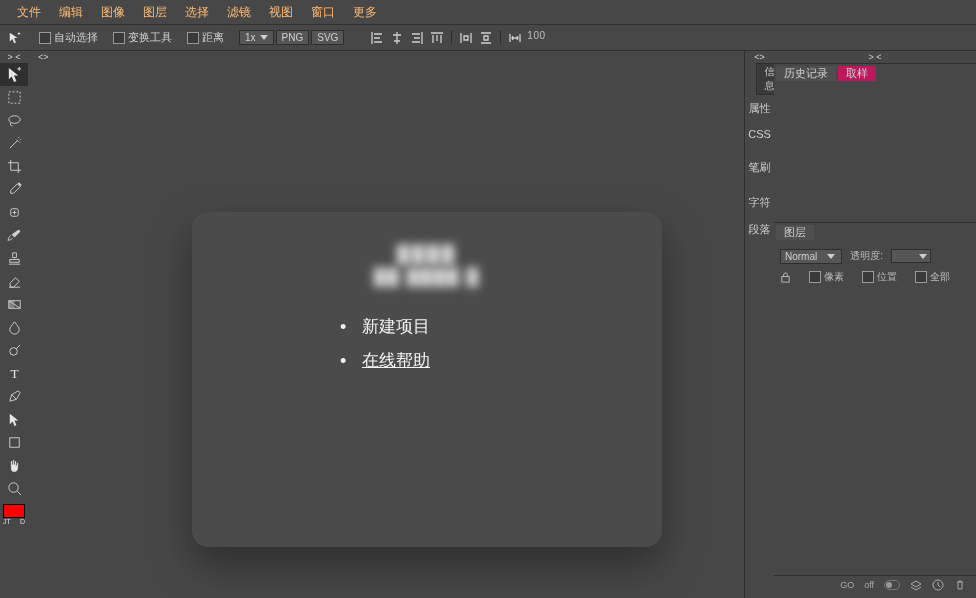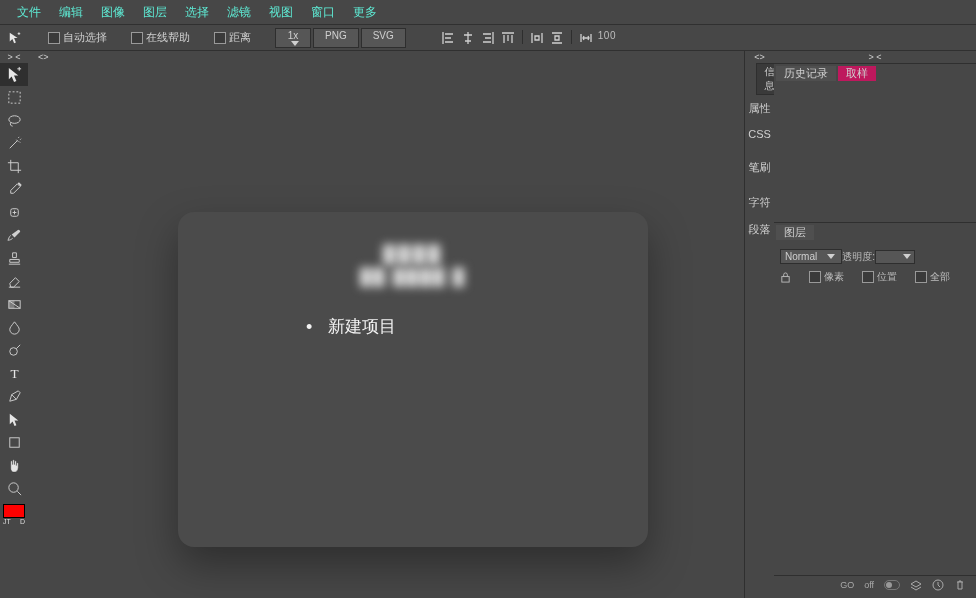--- a/index.html
+++ b/index.html
@@ -1,29 +1,29 @@
 <!DOCTYPE html>
 <html><head>
 <meta charset="utf-8">
 <style>
 * { margin: 0; padding: 0; box-sizing: border-box; -webkit-font-smoothing: antialiased; }
 html, body { width: 976px; height: 598px; overflow: hidden; font-family: "Microsoft YaHei", Arial, sans-serif; background: #474747; }
 .app { width: 976px; height: 598px; display: flex; flex-direction: column; }
 
 
-.menubar { height: 24px; background: #474747; display: flex; align-items: center; padding-left: 8px; font-size: 12px; color: #5eead4; }
+.menubar { height: 24px; background: #474747; display: flex; align-items: center; padding-left: 8px; font-size: 12px; color: #fdba74; }
 .menubar .mi { padding: 0 9px; cursor: pointer; }
 
 
-.optbar { height: 26px; background: #474747; border-top: 1px solid #303030; display: flex; align-items: center; font-size: 11px; color: #cfcfcf; padding-left: 6px; gap: 24px; }
+.optbar { height: 26px; background: #474747; border-top: 1px solid #303030; display: flex; align-items: center; font-size: 11px; color: #cfcfcf; padding-left: 6px; gap: 15px; }
 .arrow-move { width: 18px; height: 18px; display:flex; align-items:center; justify-content:center; }
 .arrow-move svg { width:14px; height:14px; display:block; }
 .cb { width:12px; height:12px; border:1px solid #999; display:inline-block; margin-right:3px; background:#3a3a3a; vertical-align:middle; }
 .opt-group { display:flex; align-items:center; }
-.pill { background:#565656; border:1px solid #2e2e2e; padding:1px 11px; font-size:10px; display:flex; align-items:center;flex-direction:column; }
+.pill { background:#565656; border:1px solid #2e2e2e; padding:1px 5px; font-size:10px; display:flex; align-items:center; }
 .pillset { display:flex; gap:2px; }
 .alignset { display:flex; gap:4px; margin-left:10px; }
 .align-ic { width:16px; height:16px; display:flex; align-items:center; justify-content:center; }
 .align-ic svg { width:14px; height:14px; display:block; stroke:#cfcfcf; stroke-width:1.3; fill:none; }
 .align-sep { width:1px; height:14px; background:#2e2e2e; margin:0 2px; }
 .opt-num { color:#bdbdbd; font-size:10px; letter-spacing:0.5px; }
 
 
 .main { flex:1; display:flex; background:#474747; border-top:1px solid #303030; }
 
@@ -34,21 +34,21 @@
 .tool { width:28px; height:23px; display:flex; align-items:center; justify-content:center; cursor:pointer; }
 .tool svg { width:17px; height:17px; display:block; }
 .tool.active { background:#2f2f2f; }
 .swatch-box { width:28px; height:30px; padding-top:4px; display:flex; flex-direction:column; align-items:center; }
 .swatch-fg { width:22px; height:14px; background:#ff0000; border:1px solid #000; }
 .swatch-lbls { width:24px; display:flex; justify-content:space-between; font-size:7px; color:#ddd; padding:0 1px; }
 
 
 .canvas-wrap { flex:1; background:#474747; position:relative; overflow:hidden; }
 .canvas-tab { height:12px; display:flex; align-items:center; padding-left:10px; color:#cfcfcf; font-size:9px; }
-.welcome { position:absolute; left:150px; top:161px; width:470px; height:335px; background:#4b4b4b; border-radius:16px; box-shadow:0 18px 40px rgba(0,0,0,0.35); padding:30px 60px; }
+.welcome { position:absolute; left:164px; top:161px; width:470px; height:335px; background:#4b4b4b; border-radius:16px; box-shadow:0 18px 40px rgba(0,0,0,0.35); padding:30px 80px; }
 .welcome-blur { margin:0 auto 24px; width:180px; text-align:center; }
 .blur-line { filter: blur(5px); color:#ddd; font-weight:bold; margin:3px 0; }
 .bl1 { font-size:17px; letter-spacing:3px; }
 .bl2 { font-size:16px; letter-spacing:2px; }
 .welcome ul { list-style:none; margin-left:68px; }
 .welcome li { color:#f2f2f2; font-size:17px; line-height:34px; display:flex; align-items:center; }
 .welcome li::before { content:"•"; display:inline-block; width:22px; font-size:18px; }
 .welcome li.link span { text-decoration:underline; }
 
 
@@ -61,21 +61,21 @@
 .rt-right .hdr { height:12px; font-size:9px; color:#cfcfcf; display:flex; align-items:center; justify-content:center; }
 
 .panel { background:#474747; border-top:1px solid #2f2f2f; }
 .panel-tabs { height:22px; display:flex; align-items:flex-start; padding-left:2px; }
 .ptab { font-size:11px; color:#cfcfcf; padding:0 8px; display:flex; align-items:center; background:#be185d; margin-right:2px; margin-top:2px; cursor:pointer; }
 .ptab.active { background:#4f4f4f; }
 .panel-body { min-height:20px; }
 .hist-body { height:136px; }
 
 .layer-panel .panel-body { height:330px; display:flex; flex-direction:column; }
-.layer-row1 { display:flex; align-items:center; gap:0; padding:4px 6px; font-size:10px; color:#bcbcbc; }
+.layer-row1 { display:flex; gap:8px; padding:4px 6px; font-size:10px; color:#bcbcbc; }
 .sel { background:#565656; border:1px solid #2e2e2e; color:#cfcfcf; font-size:10px; padding:1px 6px 1px 4px; display:flex; align-items:center; gap:10px; }
 .caret { width:0; height:0; border-left:4px solid transparent; border-right:4px solid transparent; border-top:5px solid #cfcfcf; }
 .opac-box { width:40px; height:14px; background:#565656; border:1px solid #2e2e2e; display:flex; align-items:center; justify-content:flex-end; padding-right:3px; }
 .layer-row2 { display:flex; align-items:center; gap:18px; padding:2px 6px 6px; font-size:10px; color:#bcbcbc; }
 .lock-ic { width:11px; height:11px; }
 .layer-spacer { flex:1; }
 
 
 .status { height:18px; background:#474747; border-top:1px solid #2f2f2f; display:flex; align-items:center; justify-content:flex-end; padding-right:10px; gap:10px; font-size:9px; color:#a9a9a9;text-align:center; }
 .knob { width:16px; height:10px; border:1px solid #777; border-radius:5px; position:relative; }
@@ -105,21 +105,21 @@
           <path d="M2 2 L2 12 L5 9 L7 14 L9 13 L7 8 L11 8 Z" fill="#e6e6e6"></path>
           <path d="M11 3 h3 M12.5 1.5 v3" stroke="#e6e6e6" stroke-width="1"></path>
         </svg>
     </span>
     <label class="opt-group">
         <span class="cb"></span>
         <span>自动选择</span>
       </label>
     <label class="opt-group">
         <span class="cb"></span>
-        <span>在线帮助</span>
+        <span>变换工具</span>
       </label>
     <label class="opt-group">
         <span class="cb"></span>
         <span>距离</span>
       </label>
     <span class="pillset">
       <span class="pill">
           <span>1x</span>
           <span class="caret" style="margin-left:4px;"></span>
         </span>
@@ -292,20 +292,23 @@
     <div class="canvas-wrap">
       <div class="canvas-tab">&lt;&gt;</div>
       <div class="welcome">
         <div class="welcome-blur">
           <div class="blur-line bl1">████</div>
           <div class="blur-line bl2">██ ████ █</div>
         </div>
         <ul>
           <li>
               <span>新建项目</span>
+            </li>
+          <li class="link">
+              <span>在线帮助</span>
             </li>
         </ul>
       </div>
     </div>
 
     <div class="rt-wrap">
       <div class="rt-strip">
         <div class="hdr">&lt;&gt;</div>
         <div class="rt-lbl sel">信息</div>
         <div class="rt-lbl">属性</div>

